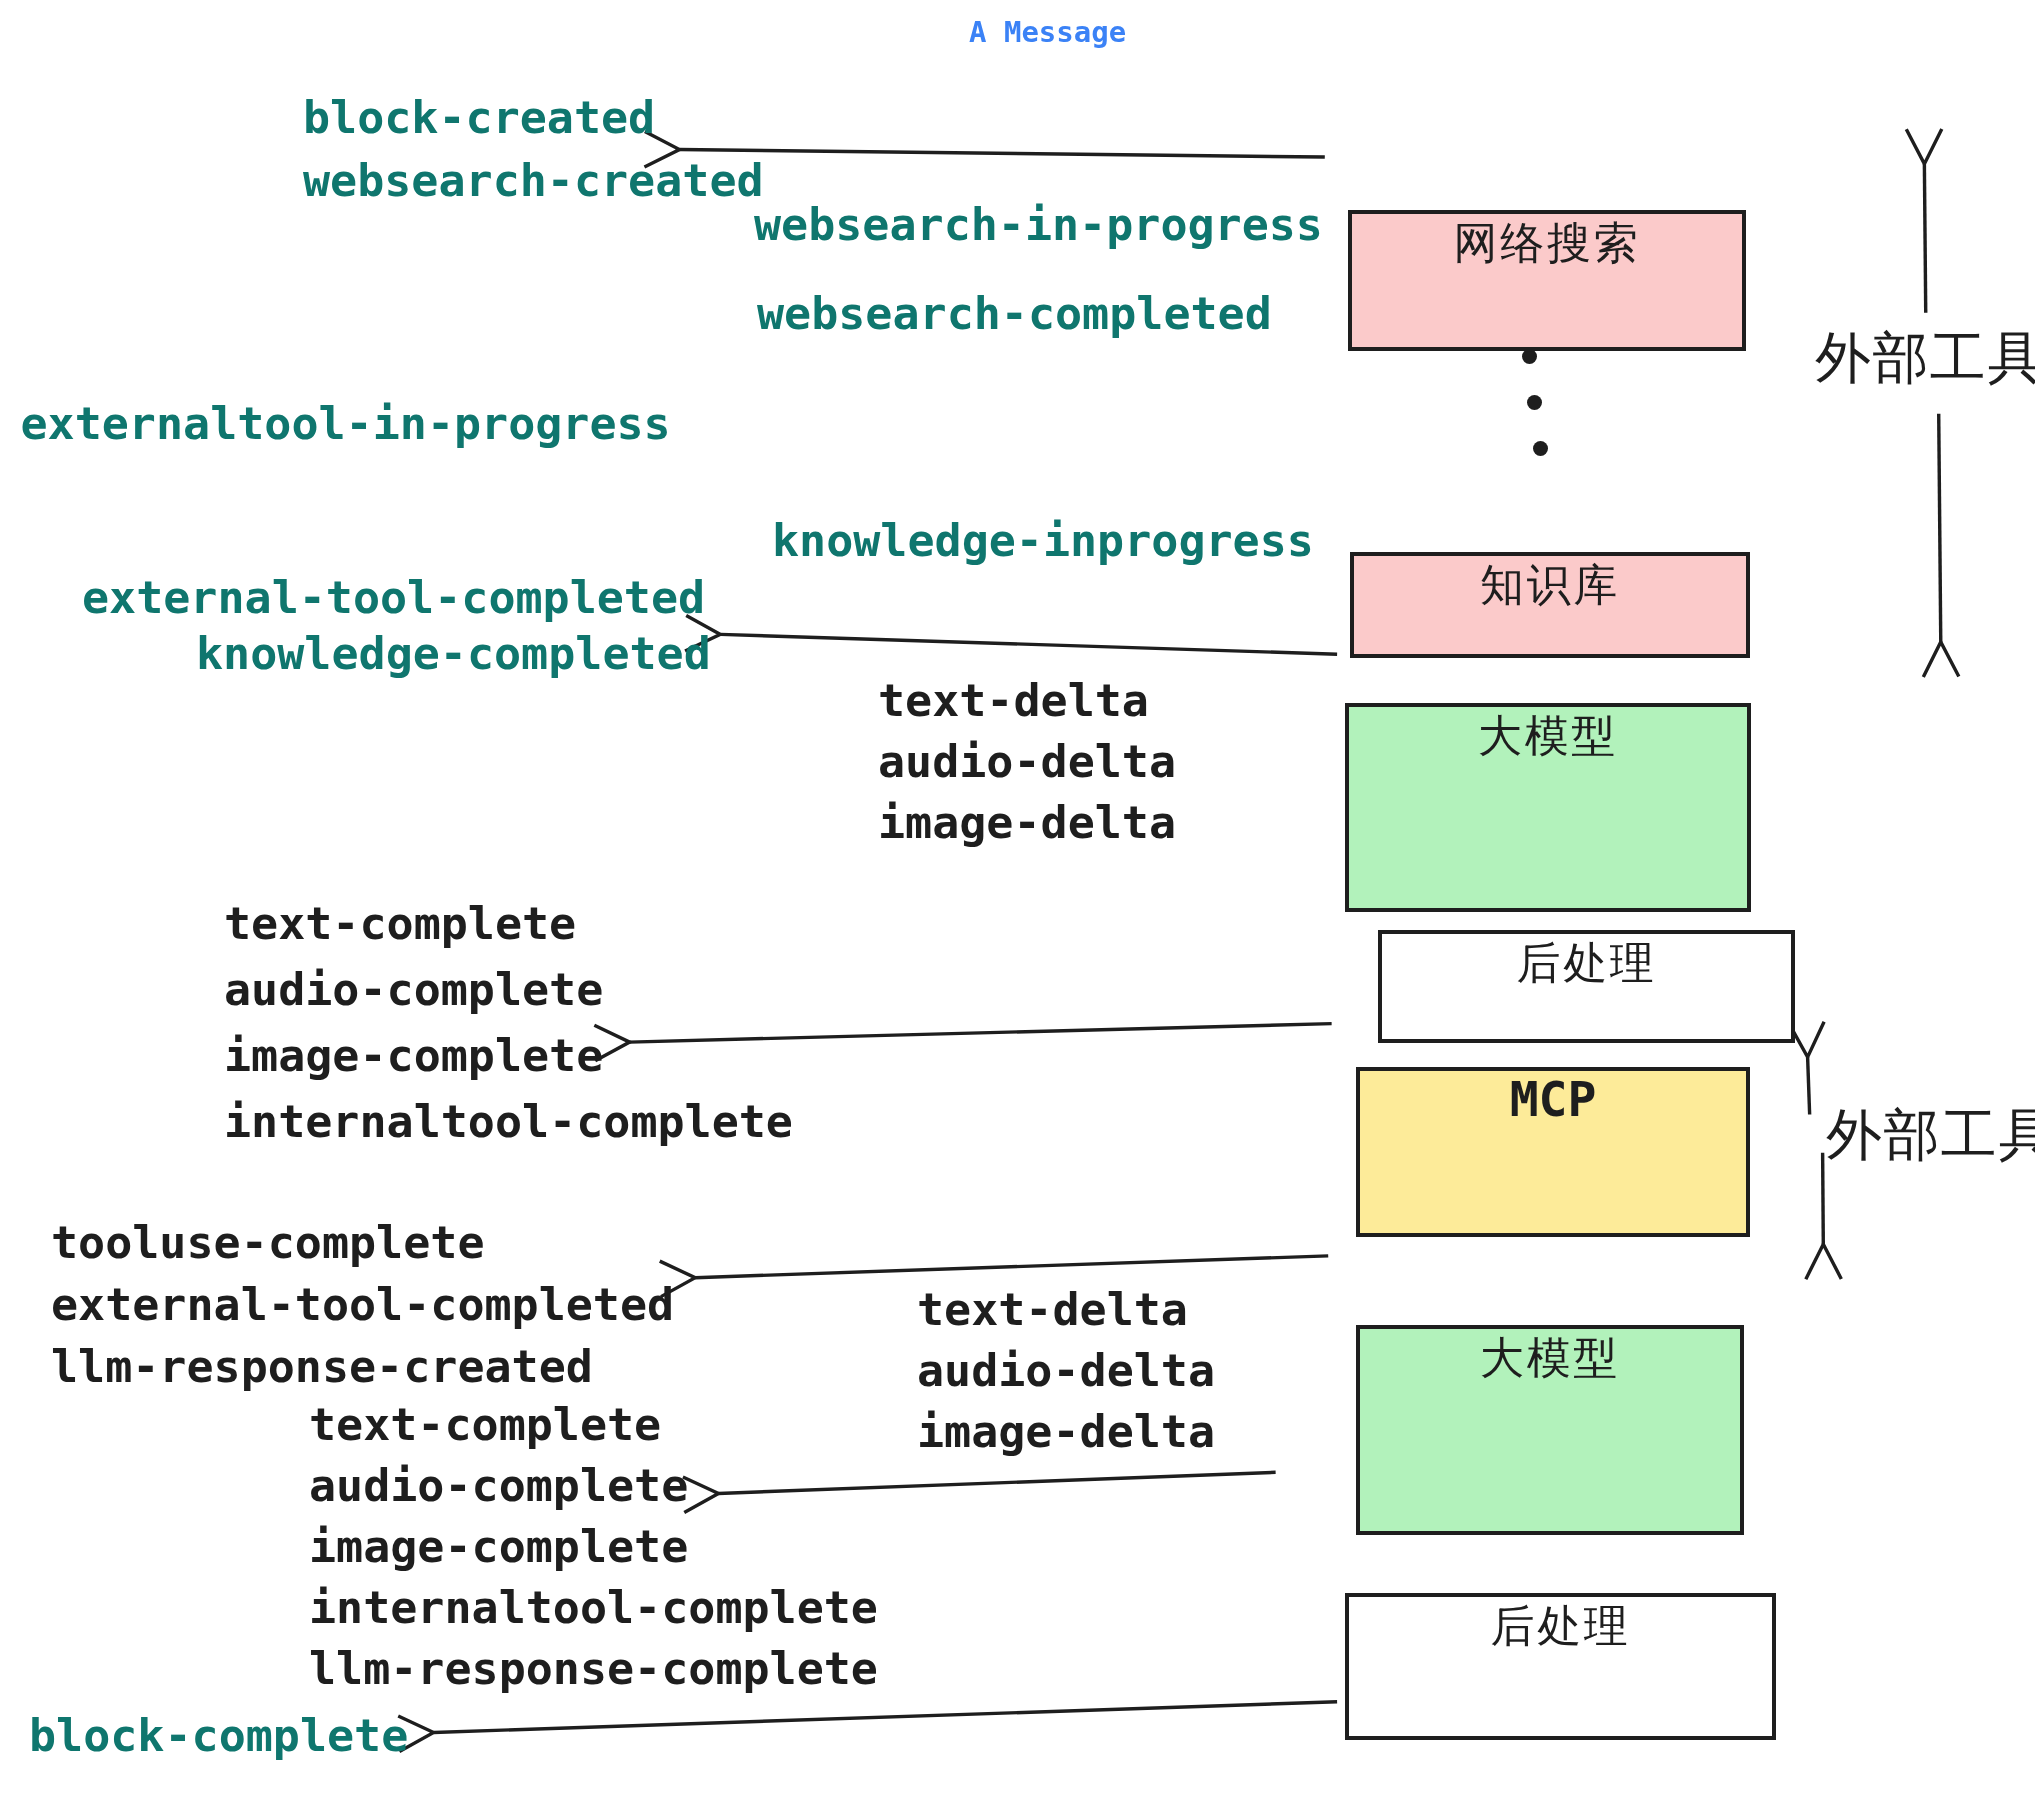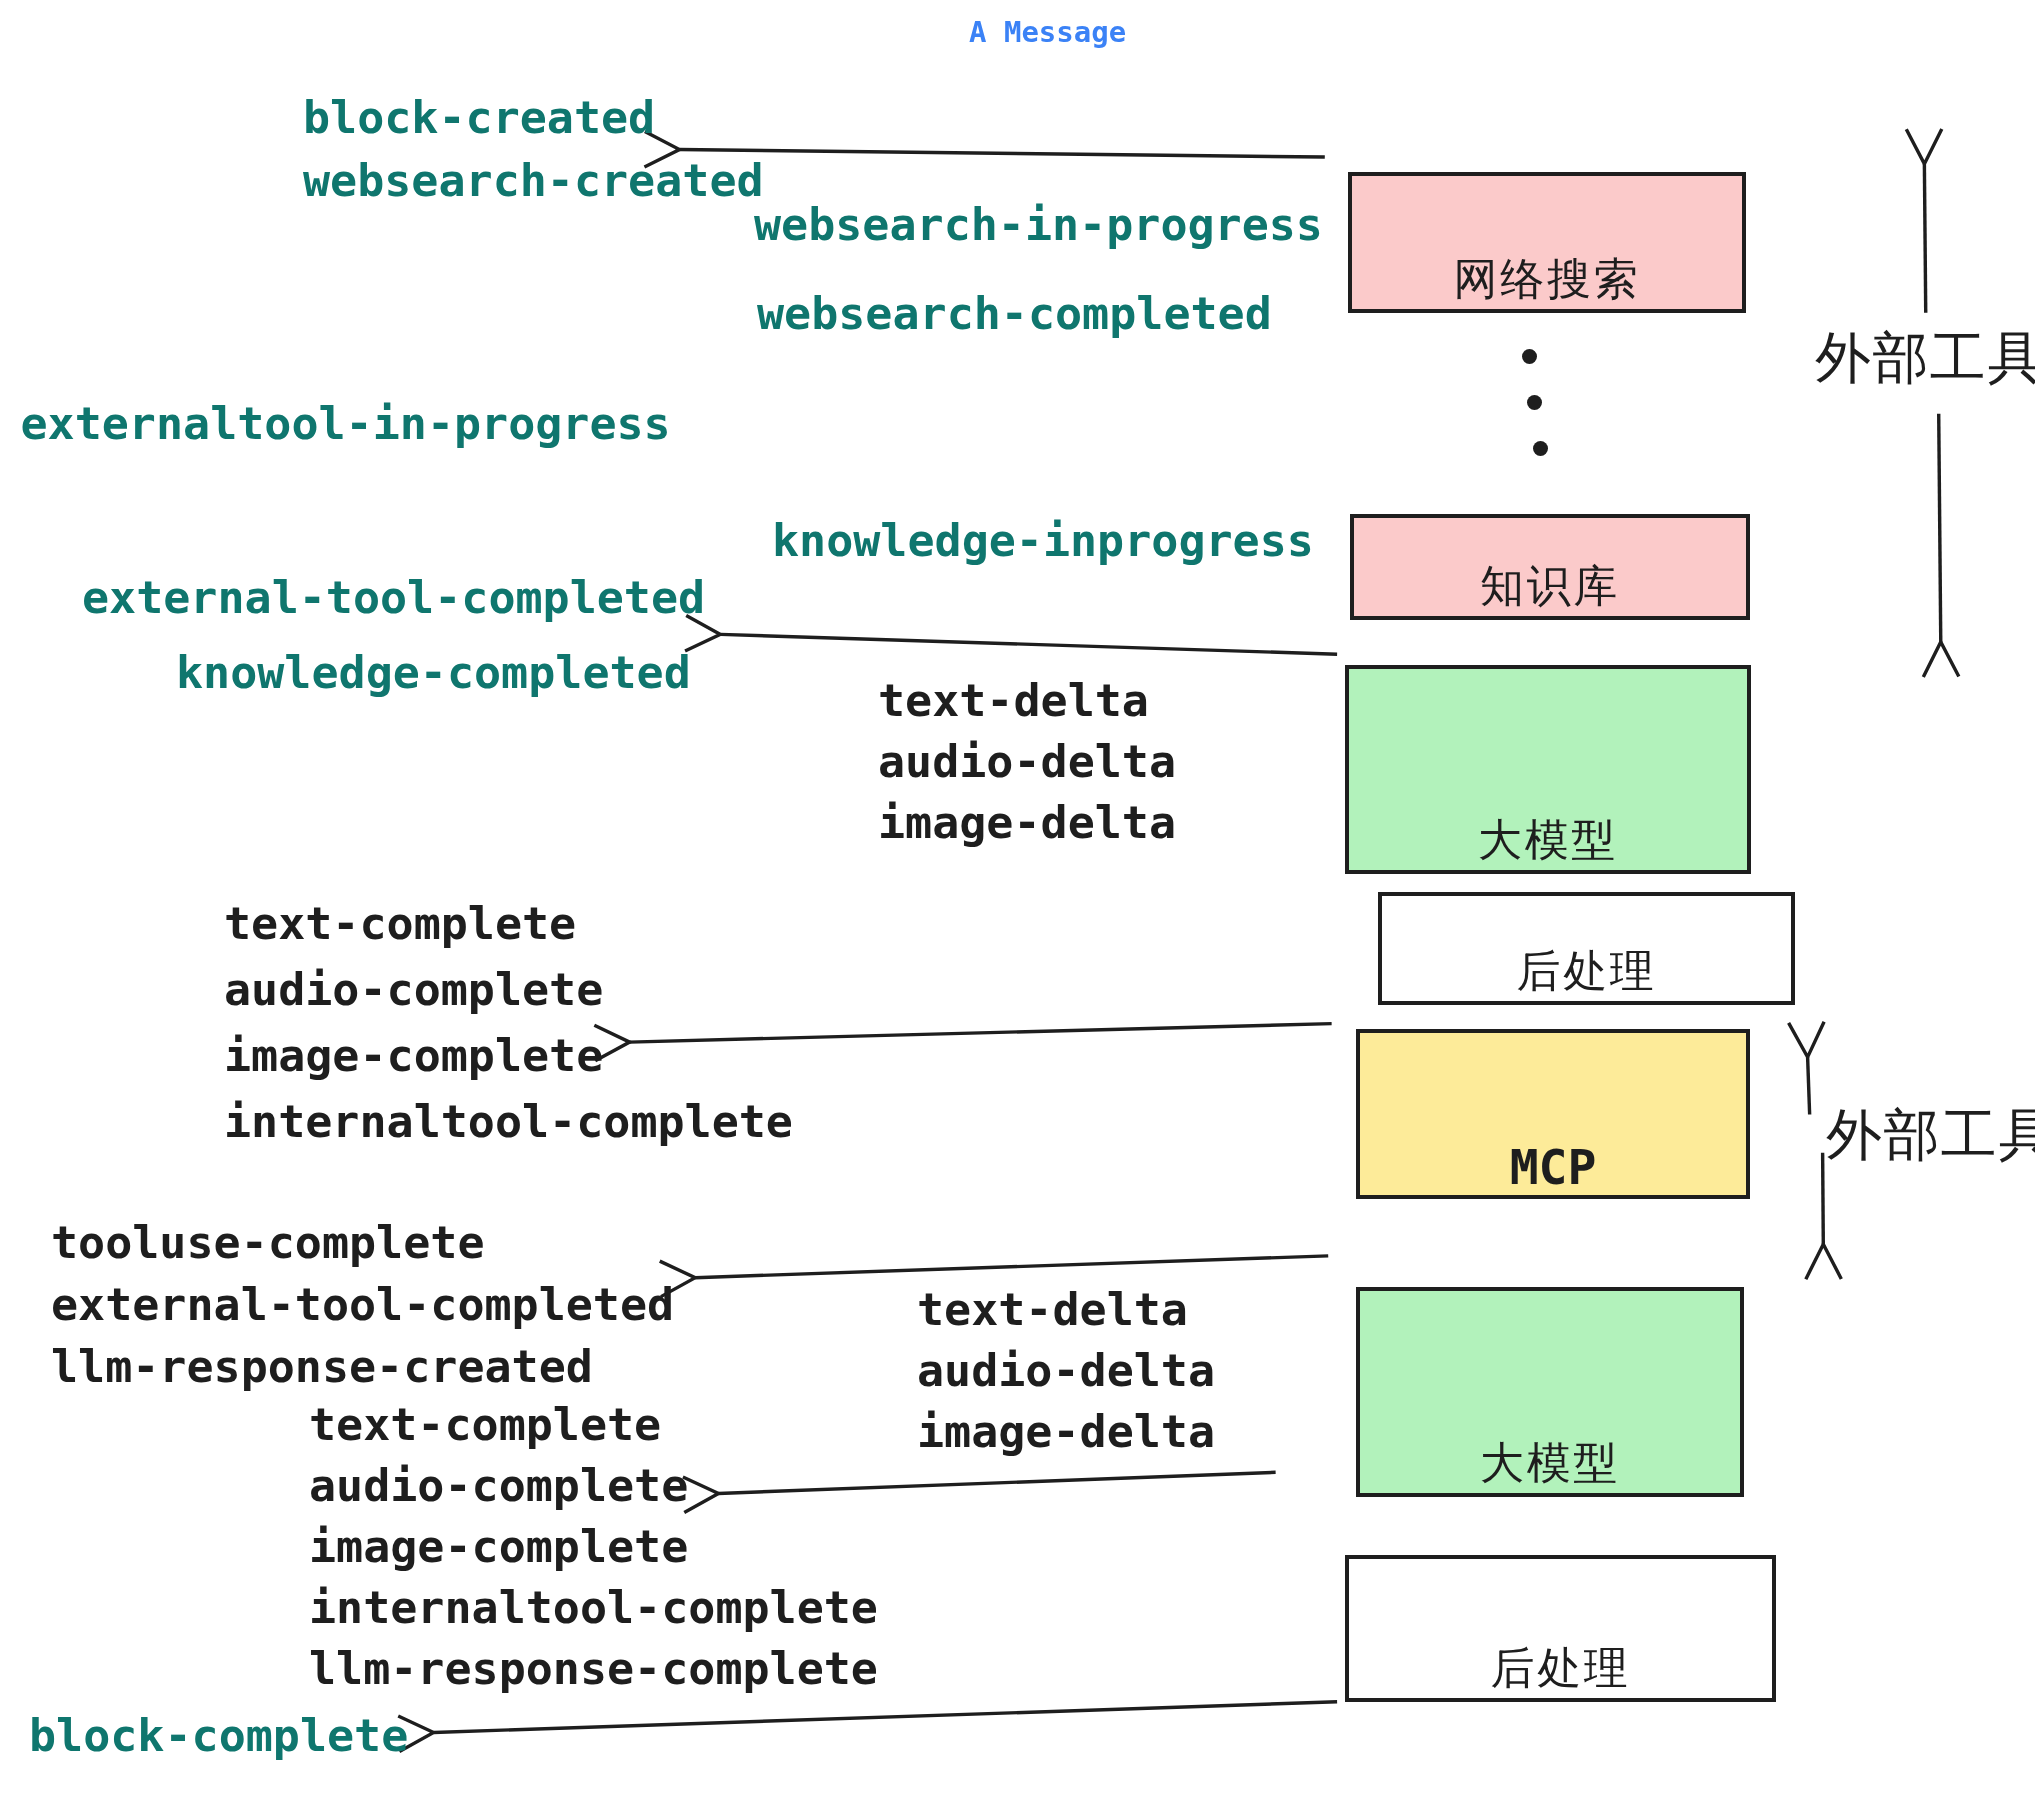--- a/index.html
+++ b/index.html
@@ -34,22 +34,23 @@
     font-size:29px;
     font-weight:600;
     color:#3b82f6;
     white-space:pre;
   }
   .box{
     position:absolute;
     box-sizing:border-box;
     border:4.1px solid #1e1e1e;
     display:flex;
-    align-items:flex-end;
+    align-items:flex-start;
     justify-content:center;
+    margin-top:38px;
   }
   .box .cjk{
     font-family:"DejaVu Sans","Liberation Sans",sans-serif;
     font-size:44px;
     font-weight:500;
     color:#1e1e1e;
     letter-spacing:2.7px;
   }
   .box .mono{
     font-family:"DejaVu Sans Mono","Liberation Mono",monospace;
@@ -134,21 +135,21 @@
   <div class="side-label" style="left:1815px;top:321px;">外部工具</div>
   <div class="side-label" style="left:1826px;top:1098px;">外部工具</div>
 
   <div class="evt" style="left:303px;top:87px;">block-created</div>
   <div class="evt" style="left:303px;top:150px;">websearch-created</div>
   <div class="evt" style="left:754px;top:194px;">websearch-in-progress</div>
   <div class="evt" style="left:757px;top:283px;">websearch-completed</div>
   <div class="evt" style="left:20.5px;top:393px;">externaltool-in-progress</div>
   <div class="evt" style="left:772px;top:510px;">knowledge-inprogress</div>
   <div class="evt" style="left:82px;top:567px;">external-tool-completed</div>
-  <div class="evt" style="left:176px;top:623px;margin-top:19px;">knowledge-completed</div>
+  <div class="evt" style="left:196px;top:623px;">knowledge-completed</div>
 
   <div class="evt-list" style="left:878px;top:670px;line-height:61px;">
     <div>text-delta</div>
     <div>audio-delta</div>
     <div>image-delta</div>
   </div>
 
   <div class="evt-list" style="left:224px;top:891px;line-height:66px;">
     <div>text-complete</div>
     <div>audio-complete</div>

